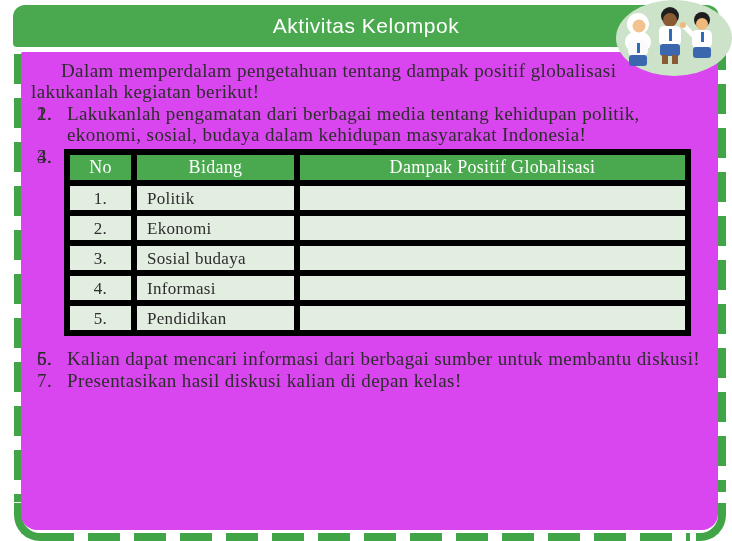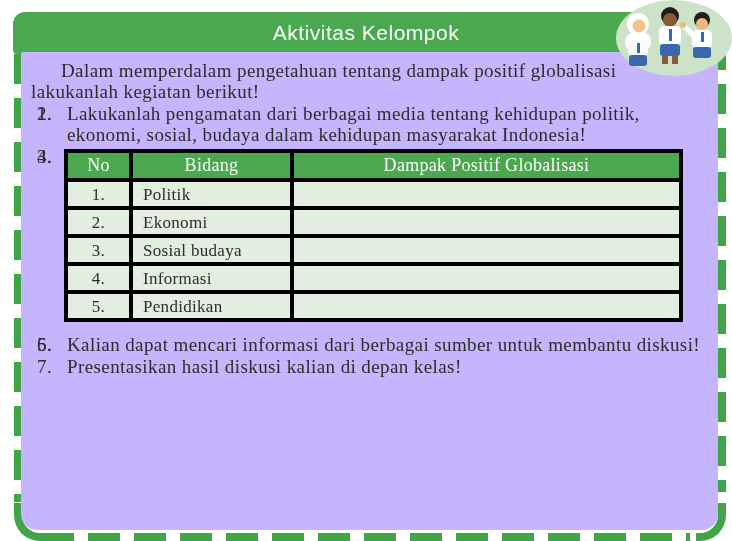--- a/index.html
+++ b/index.html
@@ -14,45 +14,45 @@
   .dash-left  { left:14px;  top:54px; height:448px; }
   .dash-right { left:718px; top:40px; height:452px; }
   .dash-bottom { position:absolute; left:42px; top:533px; width:648px; height:8px;
     background:repeating-linear-gradient(to right,#41a447 0 32px,transparent 32px 46px); }
   .corner { position:absolute; width:22px; height:30px; border:0 solid #41a447; }
   .corner-bl { left:14px;  top:503px; border-left-width:8px;  border-bottom-width:8px; border-bottom-left-radius:26px; }
   .corner-br { left:696px; top:503px; border-right-width:8px; border-bottom-width:8px; border-bottom-right-radius:26px; }
 
   
   .header-bar {
-    position:absolute; left:13px; top:12px; width:706px; height:42px;
+    position:absolute; left:13px; top:5px; width:706px; height:42px;
     background:#4aa94e; border-radius:12px 12px 4px 4px;
     display:flex; align-items:center; justify-content:center;
     font-family:"Liberation Sans", sans-serif; font-size:21px; color:#ffffff;
     letter-spacing:0.5px;
   }
 
   
   .content {
     position:absolute; left:21px; top:52px; width:697px; height:478px;
-    background:#c4b5fd; border-radius:2px 2px 16px 16px;
+    background:#d946ef; border-radius:2px 2px 16px 16px;
     padding:8px 4px 0 10px; box-sizing:border-box;
     color:#2d2d2d; font-size:19px; line-height:21px; letter-spacing:0.4px;
   }
   .intro { margin:0 0 1px 0; text-indent:30px; max-width:600px; }
   .item { position:relative; padding-left:36px; margin:0 0 1px 0; max-width:656px; }
   .item .num { position:absolute; left:6px; top:0; }
   .post-table { margin-top:12px; }
 
   
   .activity-table {
     border-collapse:collapse; margin:4px 0 0 33px;
     font-size:17px; line-height:19px; letter-spacing:0.3px;
   }
-  .activity-table th, .activity-table td { border:4px solid #000000; }
+  .activity-table th, .activity-table td { border:6px solid #000000; }
   .activity-table th {
     background:#4aa94e; color:#ffffff; font-weight:normal;
     height:25px; font-size:18px; text-align:center; padding:0 6px;
   }
   .activity-table td { height:24px; background:#e2eedf; padding:0 6px; }
   .col-no { width:49px; }
   .col-bidang { width:145px;border-radius:6px; }
   .col-dampak { width:373px; }
   td.cell-no { text-align:center; }
   td.cell-bidang { padding-left:10px; }

